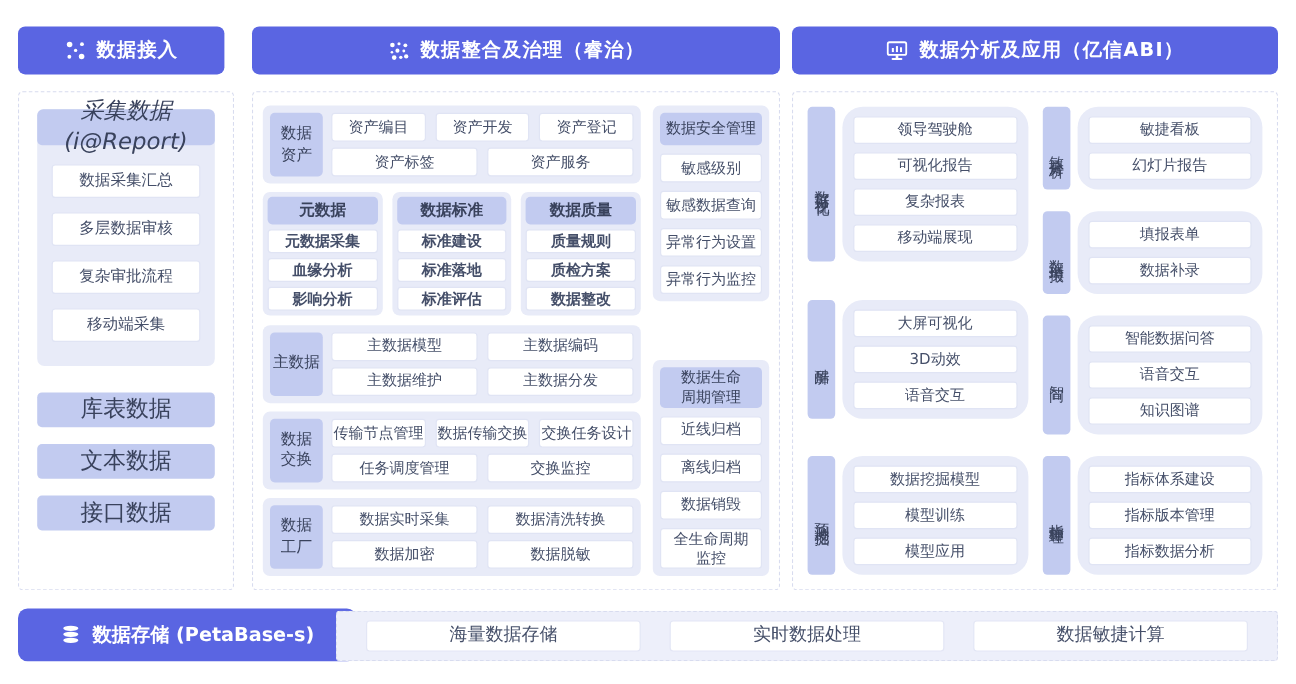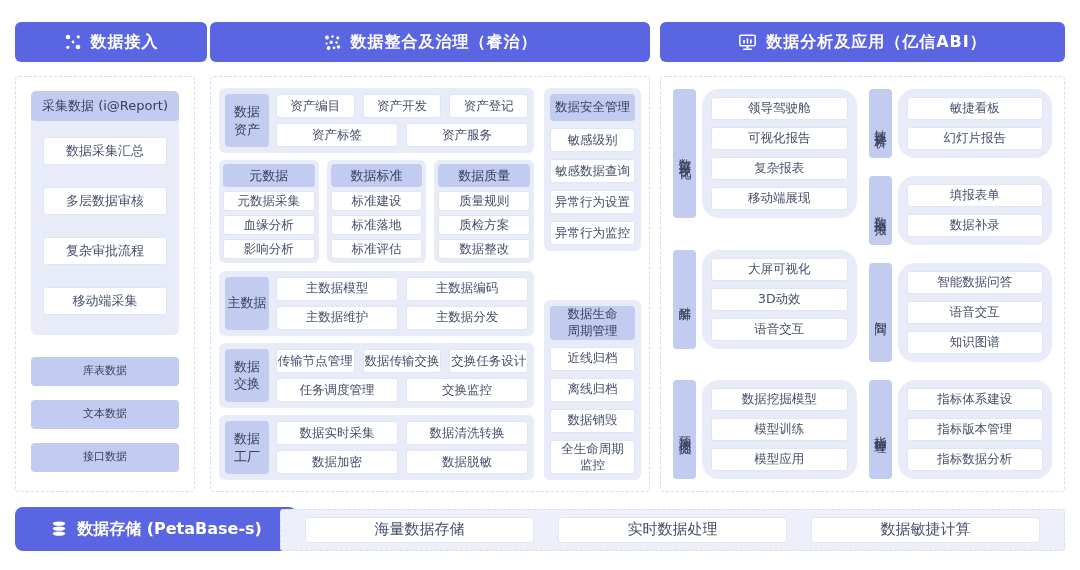--- a/index.html
+++ b/index.html
@@ -4,21 +4,21 @@
 <style>
   * { margin:0; padding:0; box-sizing:border-box; }
   html,body { width:1080px; height:570px; background:#ffffff;
     font-family:"DejaVu Sans","Liberation Sans",sans-serif; color:#3e4861; }
   .stage { position:relative; width:1080px; height:570px; background:#fff; overflow:hidden; }
 
   
   .hdr { position:absolute; top:22px; height:40px; background:#5a65e2; border-radius:6px;
     display:flex; align-items:center; justify-content:center; gap:9px;
     color:#fff; font-size:16px; font-weight:bold; letter-spacing:1px; }
-  #hdr-ingest { left:15px; width:192px;text-align:right; }
+  #hdr-ingest { left:15px; width:172px;text-align:right; }
   #hdr-gov    { left:210px; width:440px; }
   #hdr-ana    { left:660px; width:405px; }
   .hdr svg { flex:0 0 auto; }
 
   
   .panel { position:absolute; top:76px; height:416px; background:#fff;
     border:1.5px dashed #d8dcef; border-radius:4px; overflow:hidden; }
   #panel-ingest { left:15px; width:180px; padding:14px 15px; }
   #panel-gov    { left:210px; width:440px; padding:11px 8px; display:flex; gap:10px; }
   #panel-ana    { left:660px; width:405px; padding:12px 12px; display:flex; gap:12px; }
@@ -26,34 +26,34 @@
   
   .lightbox { background:#e8ebf8; border-radius:6px; }
   .tag { background:#c2cbf0; border-radius:4px; display:flex; align-items:center; justify-content:center;
     font-size:13px; color:#39425c; white-space:pre-line; text-align:center; line-height:1.35; }
   .witem { background:#fff; border:1px solid #e0e4f4; border-radius:3px;
     display:flex; align-items:center; justify-content:center; font-size:12.5px; color:#454f69;
     white-space:pre-line; text-align:center; line-height:1.3; }
 
   
   .collect { padding:0 0 6px; }
-  .collect .tag { height:30px; margin:0; border-radius:5px 5px 4px 4px; font-size:13px; }
-  .collect-items { padding:16px 12px 14px; display:flex; flex-direction:column; gap:22px; }
+  .collect .tag { height:30px; margin:0; border-radius:5px 5px 4px 4px; font-size:19px;font-style:italic; }
+  .collect-items { padding:16px 12px 14px; display:flex; flex-direction:column; gap:12px; }
   .collect-items .witem { height:28px; font-size:13px; }
   .sources { margin-top:22px; display:flex; flex-direction:column; gap:14px; }
-  .sources .tag { height:29px; font-size:11px; }
+  .sources .tag { height:29px; font-size:19px; }
 
   
   .gov-main { flex:1; display:flex; flex-direction:column; justify-content:space-between; }
   .grow { display:flex; gap:7px; padding:6px; }
   .grow .tag { width:44px; flex:0 0 44px; }
   .grow-items { flex:1; display:flex; flex-direction:column; gap:5px; }
   .grow-items > div { display:flex; gap:8px; }
   .grow-items .witem { flex:1; height:24px; }
-  .gtriple { display:flex; gap:8px; }
+  .gtriple { display:flex; gap:8px;font-weight:bold; }
   .tgroup { flex:1; background:#e8ebf8; border-radius:6px; padding:4px; display:flex; flex-direction:column; gap:4px; }
   .tgroup .tag { height:23px; }
   .tgroup .witem { height:20px; }
   .gov-side { width:97px; flex:0 0 97px; display:flex; flex-direction:column; justify-content:space-between; }
   .sgroup { background:#e8ebf8; border-radius:6px; padding:6px; display:flex; flex-direction:column; gap:7px; }
   .sgroup .tag { min-height:27px; font-size:12.5px; }
   .sgroup .witem { min-height:24px; }
 
   
   .ana-col { flex:1; display:flex; flex-direction:column; justify-content:space-between; }

